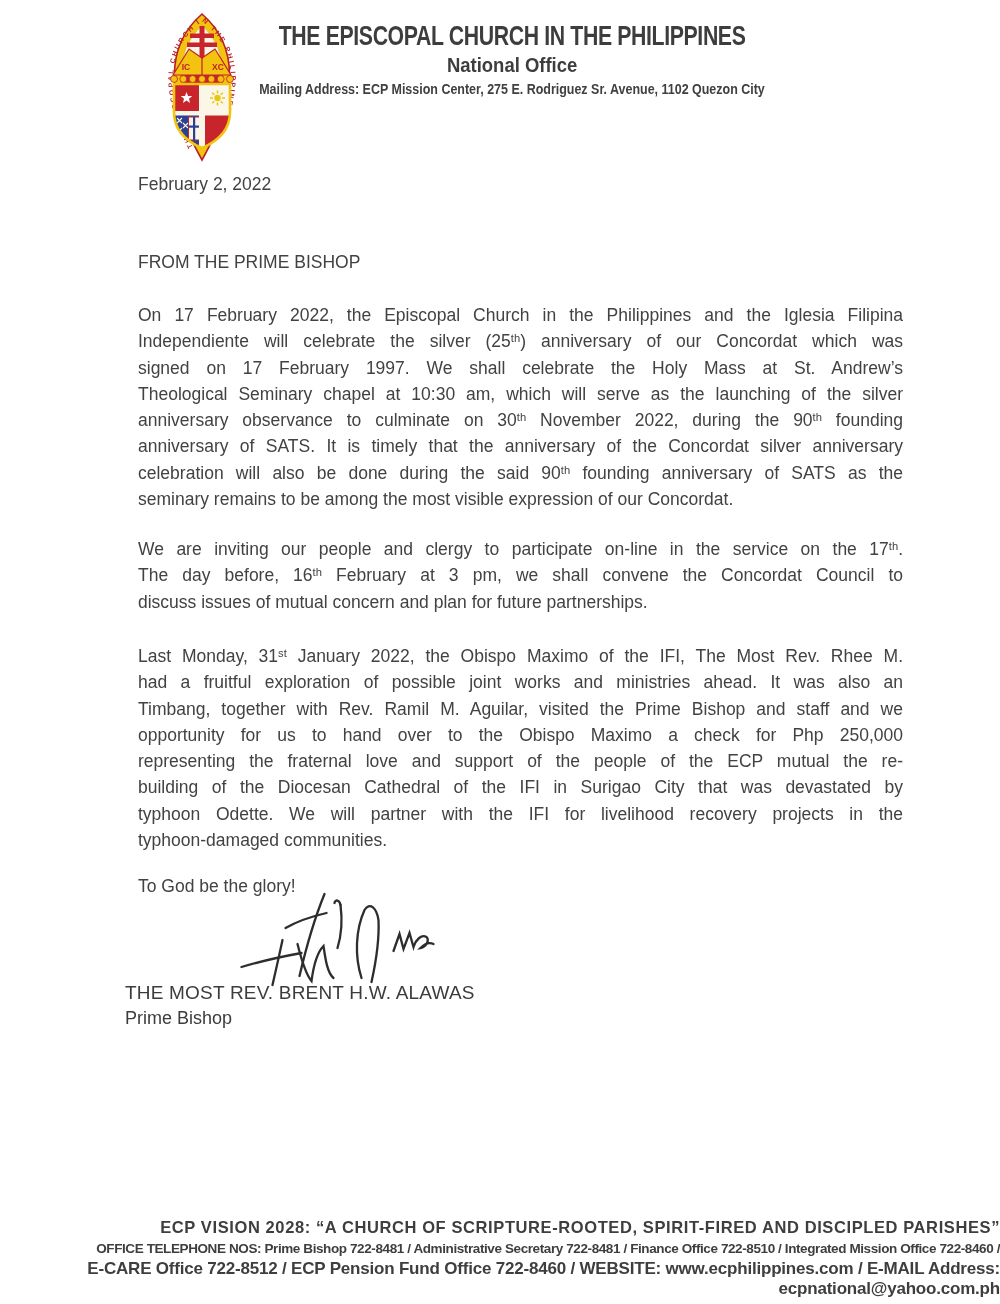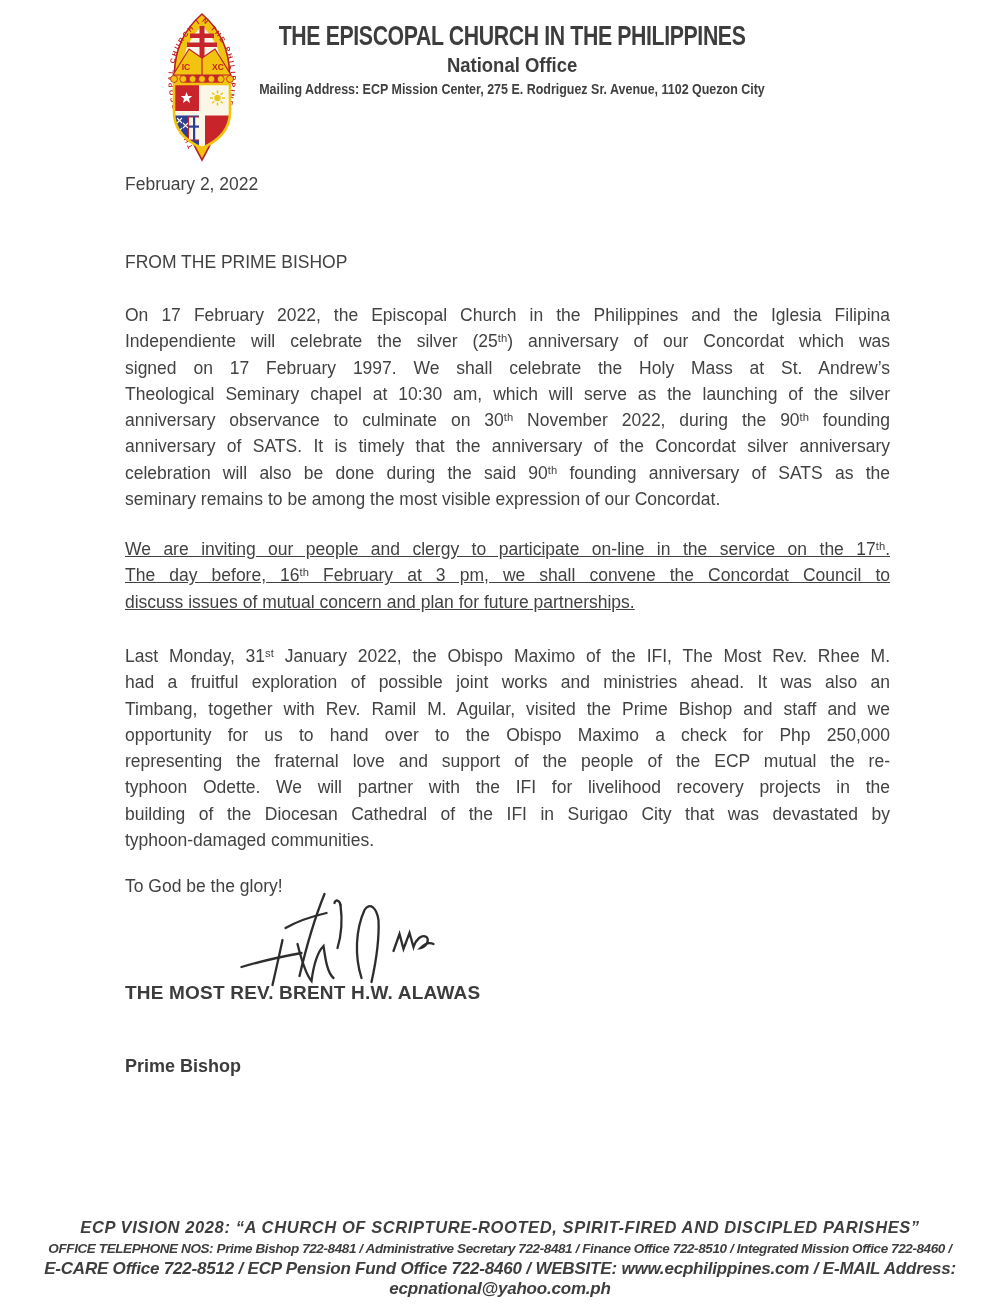--- a/index.html
+++ b/index.html
@@ -22,39 +22,39 @@
     display:inline-block;font-size:21px;font-weight:bold;color:#3d3d3d;
     transform:scaleX(0.88);transform-origin:center;white-space:nowrap;
   }
   .hdr-addr{margin-top:3px;}
   .hdr-addr span{
     display:inline-block;font-size:14.5px;font-weight:bold;color:#404040;
     transform:scaleX(0.86);transform-origin:center;white-space:nowrap;
   }
   
   .abs{position:absolute;}
-  .body-text{font-size:17.5px;color:#424242;}
+  .body-text{font-size:17.5px;color:#424242;margin-left:13px;}
   .date{left:125px;top:174px;}
   .from{left:125px;top:252px;}
   .para{left:125px;width:765px;}
   .para1{top:302px;}
-  .para2{top:536px;text-decoration:underline;}
+  .para2{top:536px;}
   .para3{top:643px;}
   .jline{
     text-align:justify;text-align-last:justify;
     height:26.3px;line-height:26.3px;white-space:normal;
   }
   .jline.last{text-align-last:left;}
   sup{font-size:64%;line-height:0;vertical-align:baseline;position:relative;top:-0.45em;}
   .closing{left:125px;top:876px;}
   .signature{left:225px;top:888px;width:235px;height:105px;}
-  .sig-name{left:125px;top:982px;font-size:19px;font-weight:bold;color:#3c3c3c;letter-spacing:0.2px;}
-  .sig-title{left:125px;top:1008px;font-size:18px;font-weight:bold;color:#3c3c3c;margin-top:48px;}
+  .sig-name{left:125px;top:982px;font-size:19px;font-weight:normal;color:#3c3c3c;letter-spacing:0.2px;}
+  .sig-title{left:125px;top:1008px;font-size:18px;font-weight:normal;color:#3c3c3c;}
   
-  .footer-line{left:0;width:1000px;text-align:center;color:#3e3e3e;font-weight:bold;font-style:italic;}
+  .footer-line{left:0;width:1000px;text-align:right;color:#3e3e3e;font-weight:bold;}
   .f1{top:1218px;font-size:16.5px;letter-spacing:0.6px;}
   .f2{top:1241px;font-size:13.5px;letter-spacing:-0.4px;}
   .f3{top:1259px;font-size:17px;letter-spacing:-0.2px;}
 </style>
 </head>
 <body>
 
 <div class="page">
 
   <svg class="seal" viewBox="0 0 118 150" xmlns="http://www.w3.org/2000/svg">
@@ -168,22 +168,22 @@
       <div class="jline">We are inviting our people and clergy to participate on-line in the service on the 17<sup>th</sup>.</div>
       <div class="jline">The day before, 16<sup>th</sup> February at 3 pm, we shall convene the Concordat Council to</div>
       <div class="jline last">discuss issues of mutual concern and plan for future partnerships.</div>
     </div>
   <div class="abs body-text para para3">
       <div class="jline">Last Monday, 31<sup>st</sup> January 2022, the Obispo Maximo of the IFI, The Most Rev. Rhee M.</div>
       <div class="jline">had a fruitful exploration of possible joint works and ministries ahead. It was also an</div>
       <div class="jline">Timbang, together with Rev. Ramil M. Aguilar, visited the Prime Bishop and staff and we</div>
       <div class="jline">opportunity for us to hand over to the Obispo Maximo a check for Php 250,000</div>
       <div class="jline">representing the fraternal love and support of the people of the ECP mutual the re-</div>
+      <div class="jline">building of the Diocesan Cathedral of the IFI in Surigao City that was devastated by</div>
       <div class="jline">typhoon Odette. We will partner with the IFI for livelihood recovery projects in the</div>
-      <div class="jline">building of the Diocesan Cathedral of the IFI in Surigao City that was devastated by</div>
       <div class="jline last">typhoon-damaged communities.</div>
     </div>
 
   <div class="abs body-text closing">To God be the glory!</div>
 
   <svg class="abs signature" viewBox="0 0 230 105" xmlns="http://www.w3.org/2000/svg">
     <g fill="none" stroke="#2d2d2d" stroke-width="2.3" stroke-linecap="round">
       <path d="M14,79 C34,73 52,69 74,65"></path>
       <path d="M55,52 C52,66 48,84 45,97"></path>
       <path d="M97,6 C88,28 79,58 72,88"></path>

